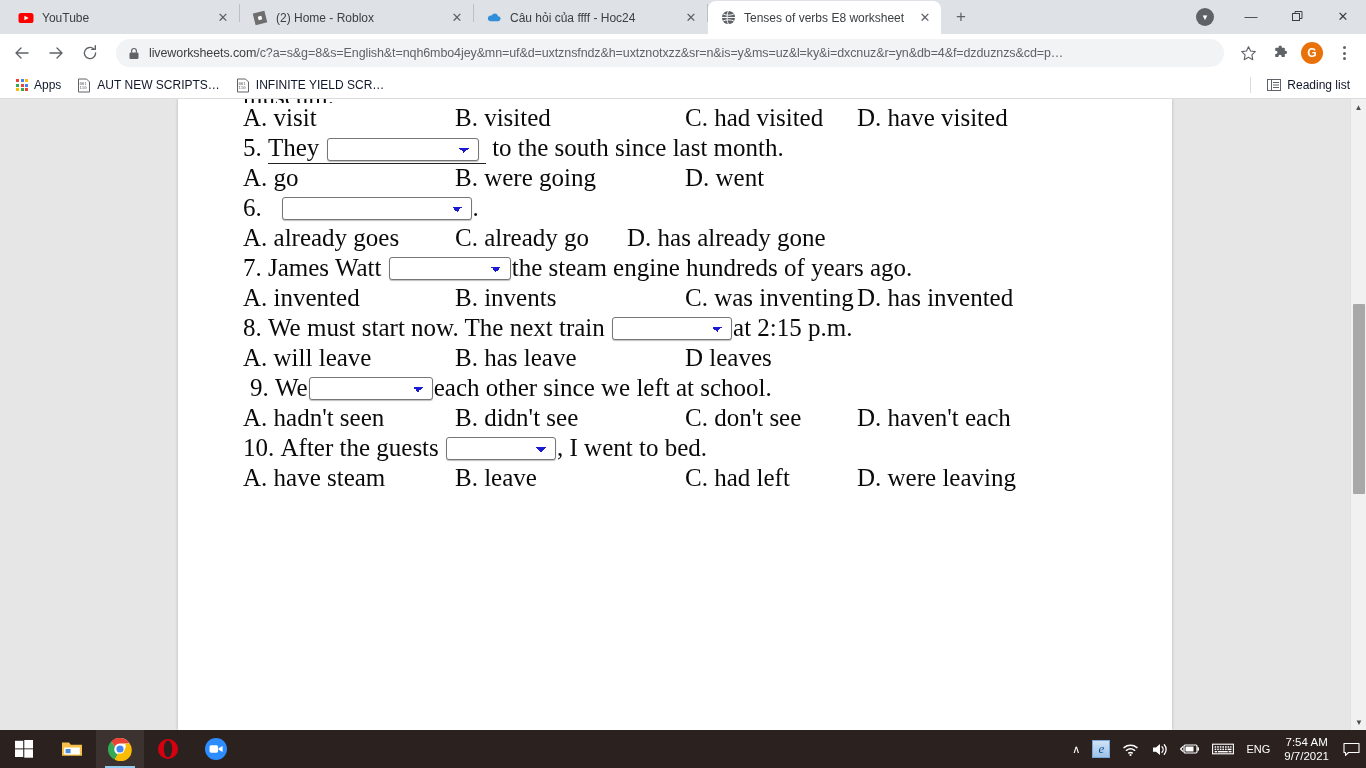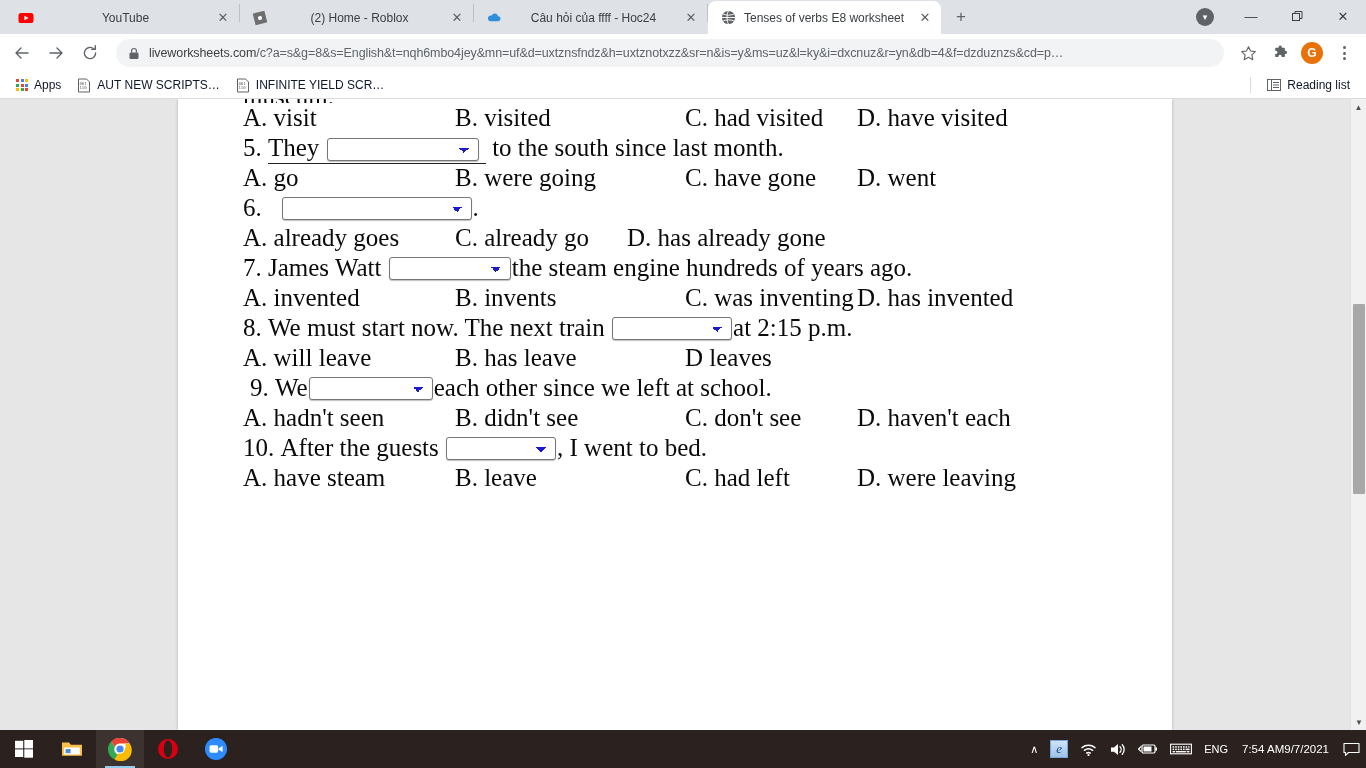--- a/index.html
+++ b/index.html
@@ -19,21 +19,21 @@
     display: flex; align-items: flex-end; padding-left: 6px; position: relative;
   }
   .tab {
     height: 33px; width: 233px;
     display: flex; align-items: center;
     padding: 0 8px 0 12px;
     position: relative;
     font-size: 12px; color: #3c4043;
     border-radius: 8px 8px 0 0;
   }
-  .tab.inactive { background: #dee1e6; text-align: center; }
+  .tab.inactive { background: #dee1e6; }
   .tab.active { background: #ffffff; }
   .tab .favicon {
     width: 16px; height: 16px; flex: 0 0 16px; margin-right: 8px;
     display: flex; align-items: center; justify-content: center;
   }
   .tab .tab-title {
     flex: 1 1 auto; white-space: nowrap; overflow: hidden;
     text-overflow: ellipsis; font-size: 12px; line-height: 16px;
   }
   .tab .tab-close {
@@ -186,21 +186,21 @@
   .tbitem.active::after {
     content: ""; position: absolute; bottom: 0; left: 9px; width: 30px;
     height: 2px; background: #8ecdf0;
   }
   .tray {
     position: absolute; right: 0; height: 38px; display: flex;
     align-items: center; color: #ffffff; font-size: 11px;
   }
   .trayitem { padding: 0 6px; display: flex; align-items: center; height: 38px; }
   .clock {
-    display: flex; flex-direction: row; align-items: center;
+    display: flex; flex-direction: column; align-items: center;
     justify-content: center; line-height: 14px; padding: 0 8px;
     font-size: 11.5px; height: 38px;
   }
   .ieicon {
     width: 18px; height: 18px; border: 1px solid #7aa7d8;
     background: linear-gradient(#cfe3f7, #9dc2e8);
     color: #14508c; font-size: 13px; font-style: italic;
     font-family: "Liberation Serif", serif;
     display: flex; align-items: center; justify-content: center;
   }
@@ -396,21 +396,20 @@
         </div>
 
         <div class="wline">
           <span>5.</span>&nbsp;
           <span class="u"><span>They</span>&nbsp;<select class="blank" style="width:152px"><option></option></select>&nbsp;</span>&nbsp;<span>to the south since last month.</span>
         </div>
 
         <div class="wline">
           <span class="cA">A. go</span>
           <span class="cB">B. were going</span>
-          <span class="cC">C. have gone</span>
           <span>D. went</span>
         </div>
 
         <div class="wline">
           <span>6.</span>&nbsp;
           &nbsp;<select class="blank" style="width:190px"><option></option></select><span>.</span>
         </div>
 
         <div class="wline">
           <span class="cA">A. already goes</span>

